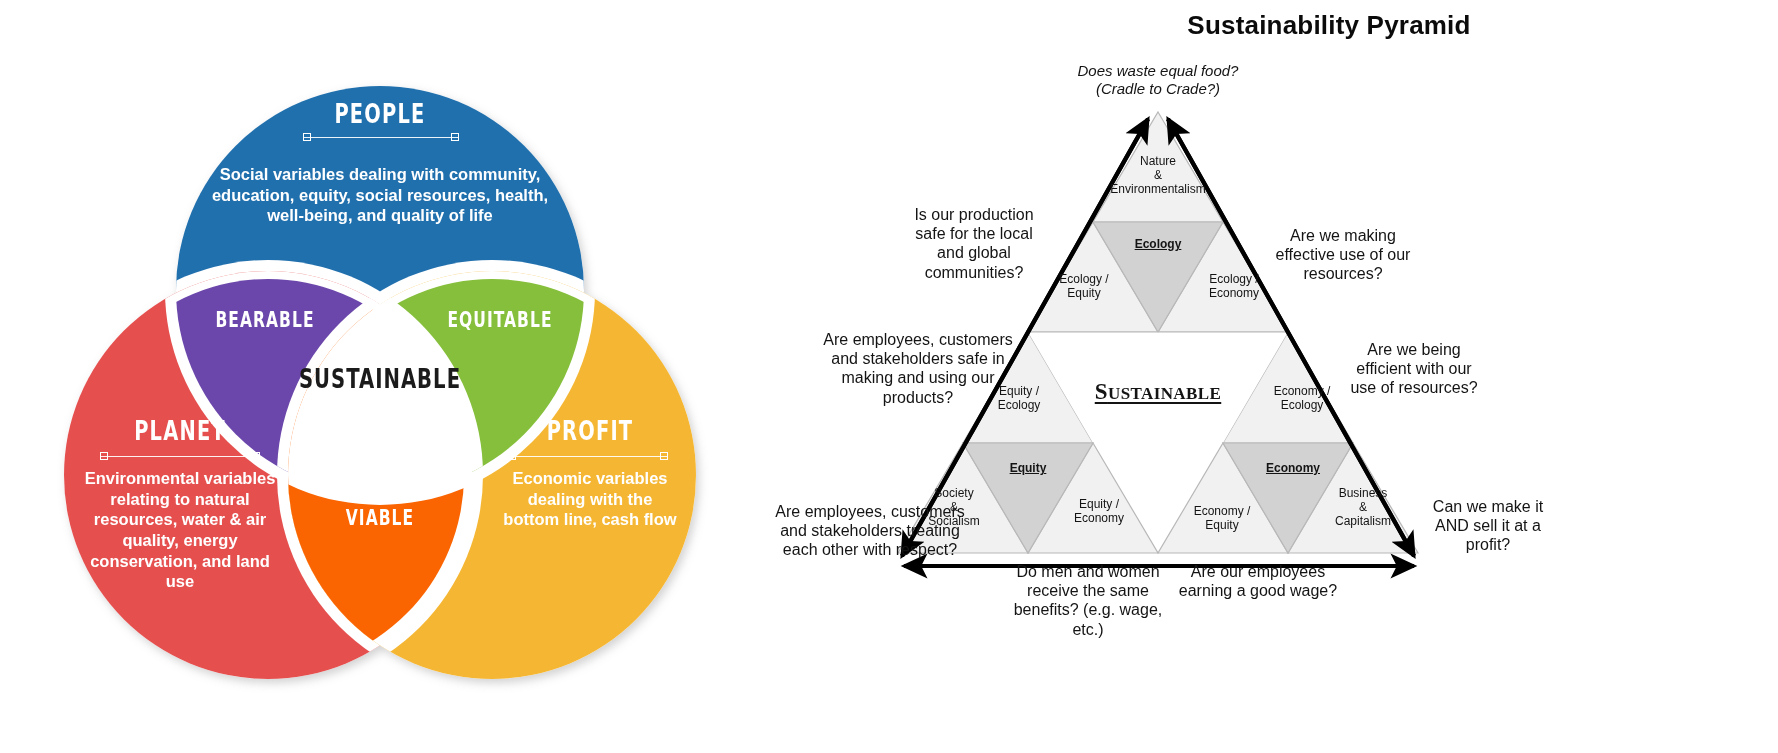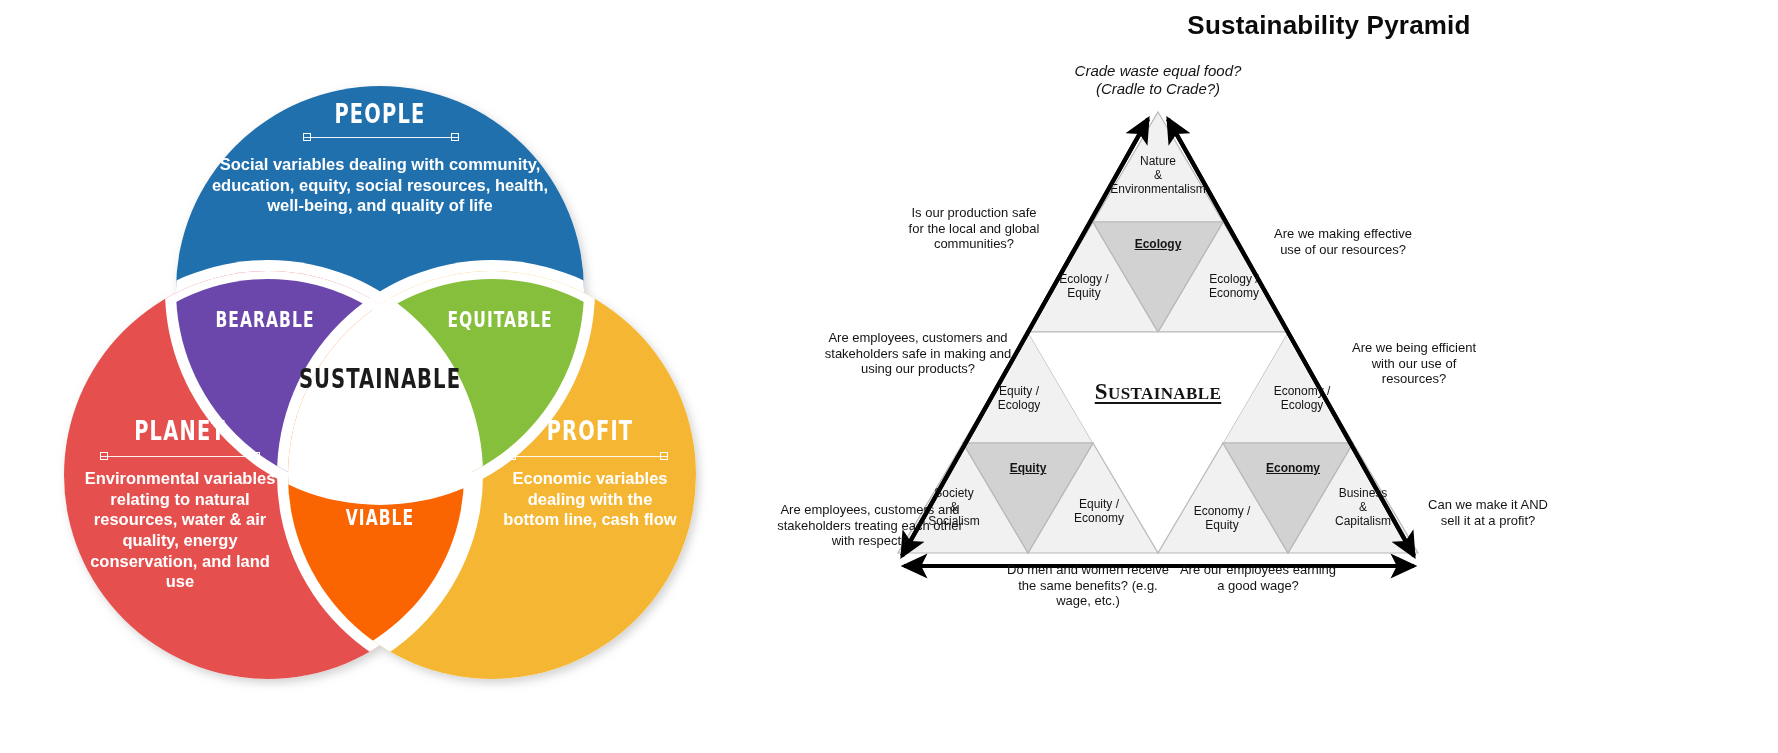--- a/index.html
+++ b/index.html
@@ -49,21 +49,21 @@
   #pyr-svg{position:absolute;left:0;top:0;}
 
   #pyr-title{
     position:absolute;left:0;top:10px;width:898px;text-align:center;
     font-family:"Liberation Sans","DejaVu Sans",sans-serif;
     font-weight:700;font-size:26px;color:#0b0b0b;letter-spacing:.2px;
   }
 
   .pq{ 
     position:absolute;text-align:center;color:#141414;
-    font-size:13px;line-height:1.2;
+    font-size:16px;line-height:1.2;
   }
   .papex{
     position:absolute;text-align:center;color:#141414;
     font-size:15px;line-height:1.22;font-style:italic;
   }
   .credit{
     position:absolute;text-align:center;color:#141414;font-size:15px;line-height:1.25;
   }
   .credit em{font-style:italic;}
 
@@ -157,21 +157,21 @@
         </g>
       </g>
     </svg>
 
     <div class="venn-text venn-title" style="left:230px;top:100px;width:300px;color:#ffffff;">PEOPLE</div>
     <div class="rule" style="left:303px;top:133px;width:156px;">
       <div class="bar"></div>
         <div class="cap l"></div>
         <div class="cap r"></div>
     </div>
-    <div class="venn-text venn-body" style="left:200px;top:154px;width:360px;">Social variables dealing with community, education, equity, social resources, health, well-being, and quality of life</div>
+    <div class="venn-text venn-body" style="left:200px;top:164px;width:360px;">Social variables dealing with community, education, equity, social resources, health, well-being, and quality of life</div>
 
     <div class="venn-text venn-title" style="left:80px;top:417px;width:200px;">PLANET</div>
     <div class="rule" style="left:100px;top:452px;width:160px;">
       <div class="bar"></div>
         <div class="cap l"></div>
         <div class="cap r"></div>
     </div>
     <div class="venn-text venn-body" style="left:78px;top:468px;width:204px;">Environmental variables relating to natural resources, water &amp; air quality, energy conservation, and land use</div>
 
     <div class="venn-text venn-title" style="left:490px;top:417px;width:200px;">PROFIT</div>
@@ -230,21 +230,21 @@
 
       <line x1="534" y1="556" x2="288" y2="119" stroke="#000" stroke-width="4.2" marker-end="url(#arrHead)"></line>
 
       <line x1="288" y1="119" x2="534" y2="556" stroke="#000" stroke-width="4.2" marker-end="url(#arrHead)"></line>
 
       <line x1="24" y1="566" x2="534" y2="566" stroke="#000" stroke-width="4.2" marker-end="url(#arrHead)"></line>
       <line x1="534" y1="566" x2="24" y2="566" stroke="#000" stroke-width="4.2" marker-end="url(#arrHead)"></line>
     </svg>
 
     <div class="papex" style="left:148px;top:62px;width:260px;">
-      <div>Crade waste equal food?</div>
+      <div>Does waste equal food?</div>
       <div>(Cradle to Crade?)</div>
     </div>
 
     <div class="pq" style="left:24px;top:205px;width:140px;">Is our production safe for the local and global communities?</div>
     <div class="pq" style="left:-62px;top:330px;width:200px;">Are employees, customers and stakeholders safe in making and using our products?</div>
 
     <div class="pq" style="left:390px;top:226px;width:146px;">Are we making effective use of our resources?</div>
     <div class="pq" style="left:462px;top:340px;width:144px;">Are we being efficient with our use of resources?</div>
 
     <div class="pq" style="left:-110px;top:502px;width:200px;">Are employees, customers and stakeholders treating each other with respect?</div>

